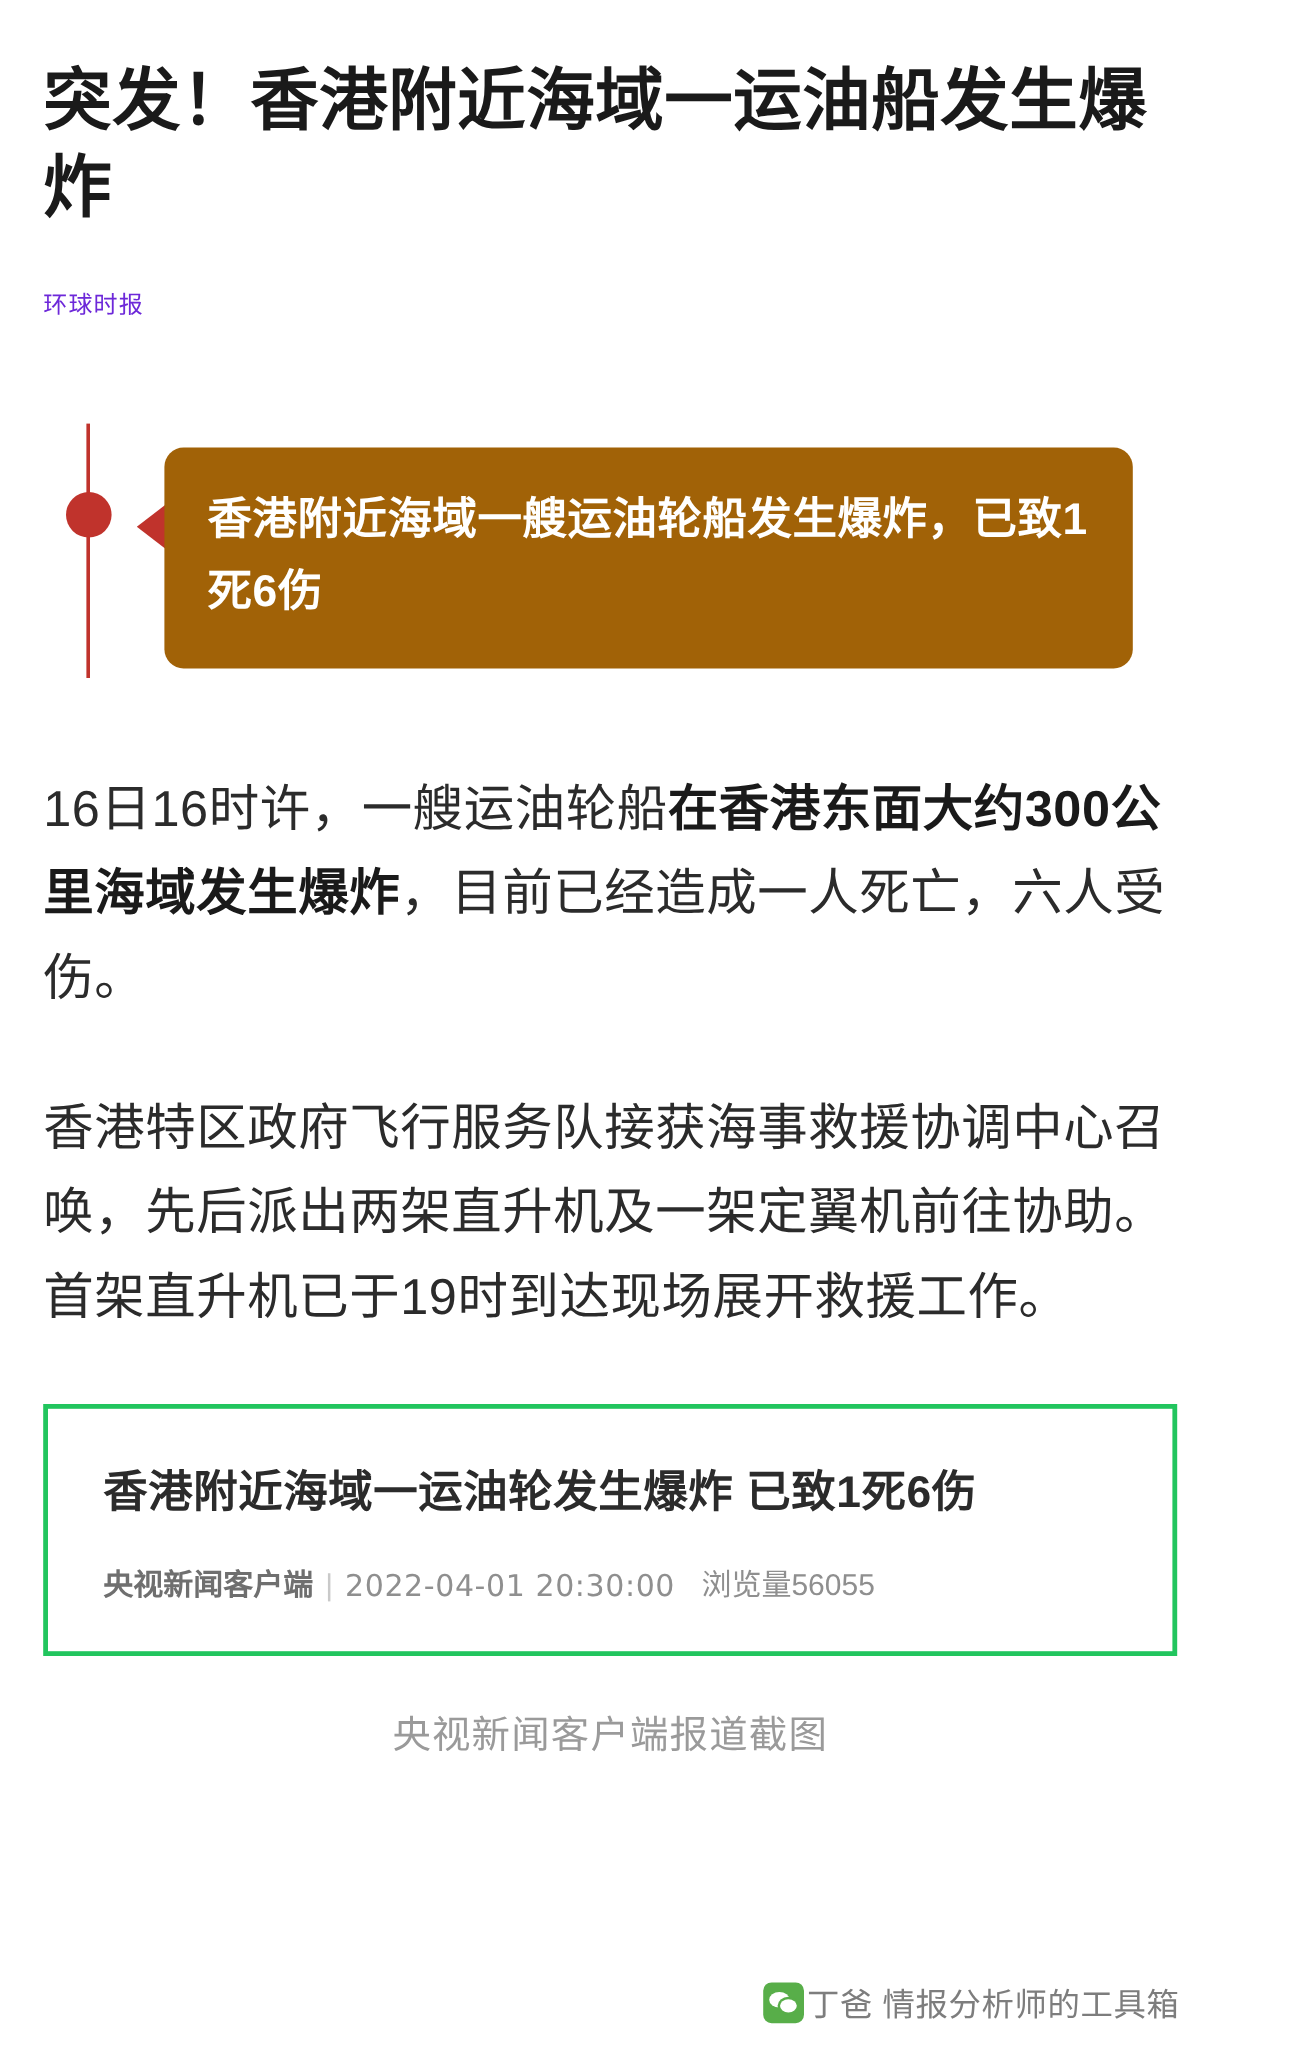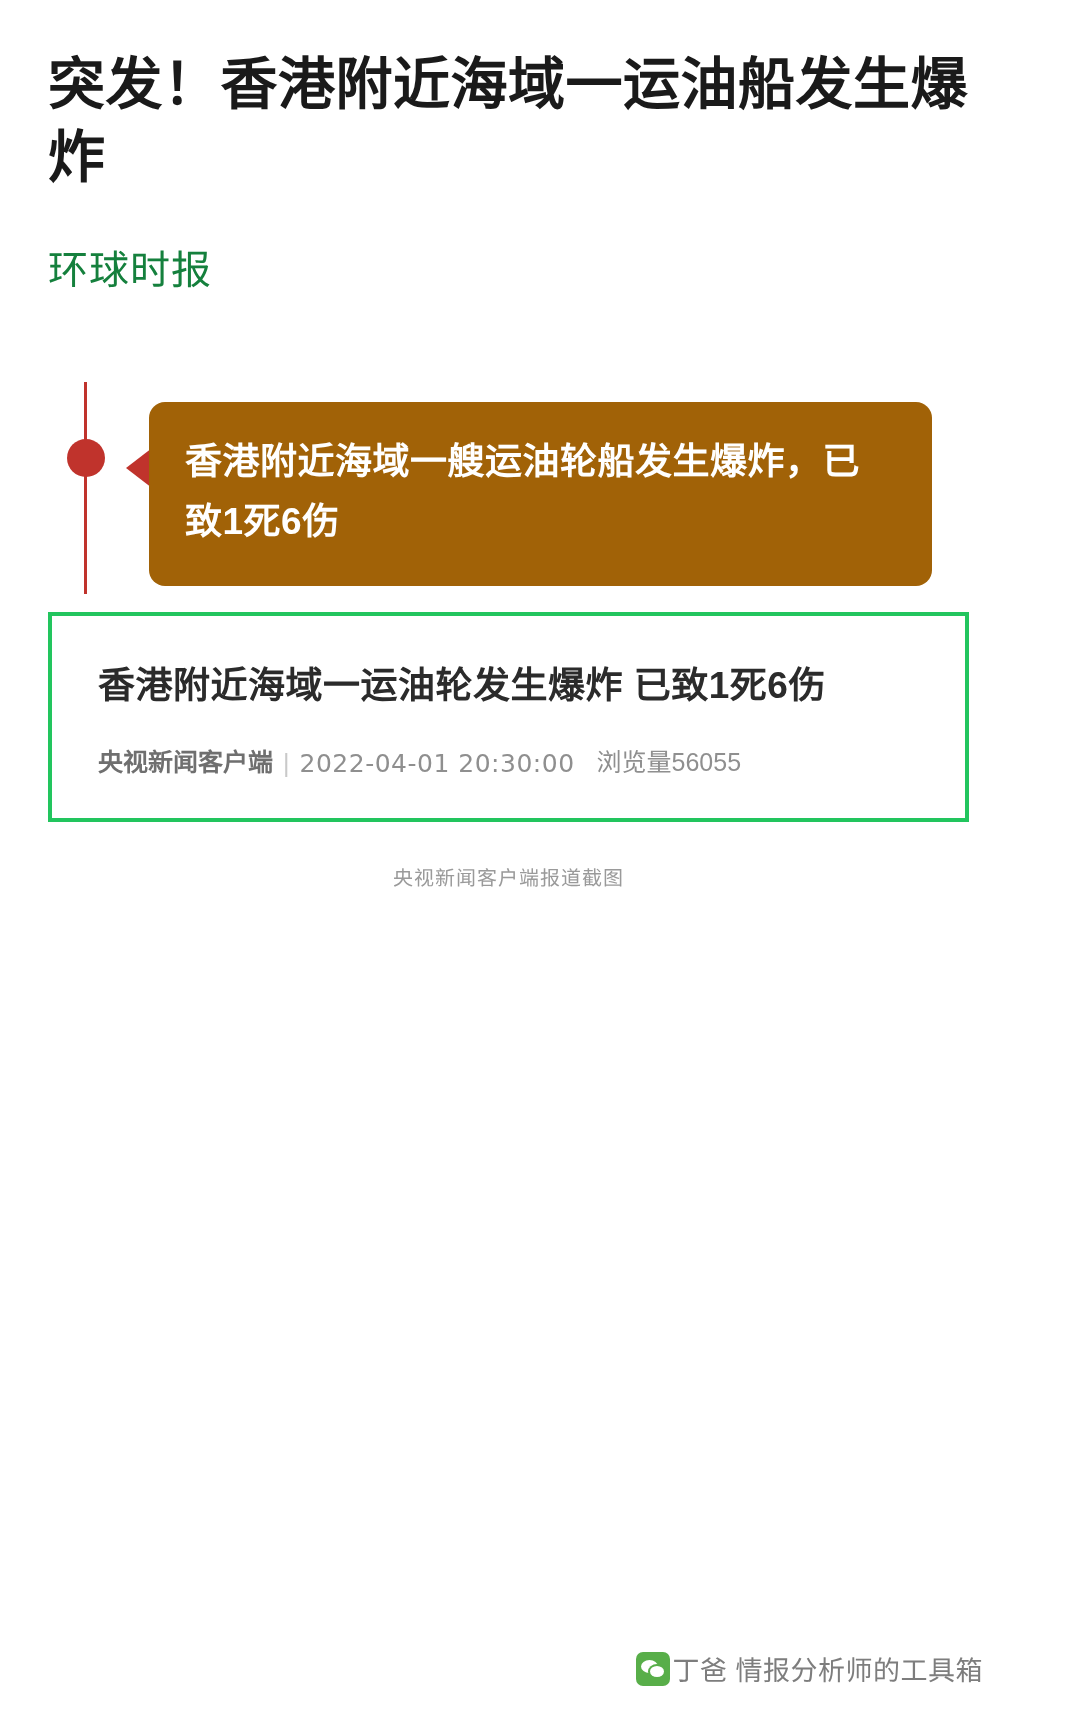--- a/index.html
+++ b/index.html
@@ -13,21 +13,21 @@
     height: 1710px;
     position: relative;
     font-family: "Liberation Sans", "DejaVu Sans", sans-serif;
     overflow: hidden;
   }
   .page {
     position: relative;
     width: 1017px;
     height: 1710px;
     box-sizing: border-box;
-    padding: 0 48px;
+    padding: 0 36px;
   }
 
   
   .headline {
     margin: 0;
     padding-top: 48px;
     font-size: 57px;
     line-height: 1.28;
     font-weight: 700;
     color: #1a1a1a;
@@ -35,22 +35,22 @@
   }
 
   
   .byline {
     margin-top: 44px;
     display: flex;
     align-items: center;
     gap: 26px;
   }
   .byline .source {
-    font-size: 40px;
-    color: #15803d;
+    font-size: 20px;
+    color: #6d28d9;
     letter-spacing: 1px;
   }
   .byline .time {
     font-size: 30px;
     color: #b5b5b5;
     letter-spacing: 1.5px;
     font-family: "DejaVu Sans", sans-serif;
   }
 
   
@@ -157,21 +157,21 @@
     letter-spacing: 0.5px;
   }
   .shot .shot-meta .views {
     padding-left: 22px;
   }
 
   
   .caption {
     margin-top: 40px;
     text-align: center;
-    font-size: 20px;
+    font-size: 32px;
     color: #9a9a9a;
     letter-spacing: 1px;
   }
 
   
   .watermark {
     position: absolute;
     right: 34px;
     bottom: 22px;
     display: flex;
@@ -222,20 +222,24 @@
 
   <div class="callout">
     <div class="rail"></div>
     <div class="dot"></div>
     <div class="pointer"></div>
     <div class="bubble">
       <div class="bubble-text">香港附近海域一艘运油轮船发生爆炸，已致1死6伤</div>
     </div>
   </div>
 
+  <div class="body">
+    <p class="para" id="para-0"><span>16日16时许，一艘运油轮船</span><b>在香港东面大约300公里海域发生爆炸</b><span>，目前已经造成一人死亡，六人受伤。</span></p>
+    <p class="para" id="para-1"><span>香港特区政府飞行服务队接获海事救援协调中心召唤，先后派出两架直升机及一架定翼机前往协助。首架直升机已于19时到达现场展开救援工作。</span></p>
+  </div>
 
   <div class="shot">
     <div class="shot-title">香港附近海域一运油轮发生爆炸 已致1死6伤</div>
     <div class="shot-meta">
       <span class="src">央视新闻客户端</span>
       <span class="sep">|</span>
       <span class="date">2022-04-01 20:30:00</span>
       <span class="views">浏览量56055</span>
     </div>
   </div>

